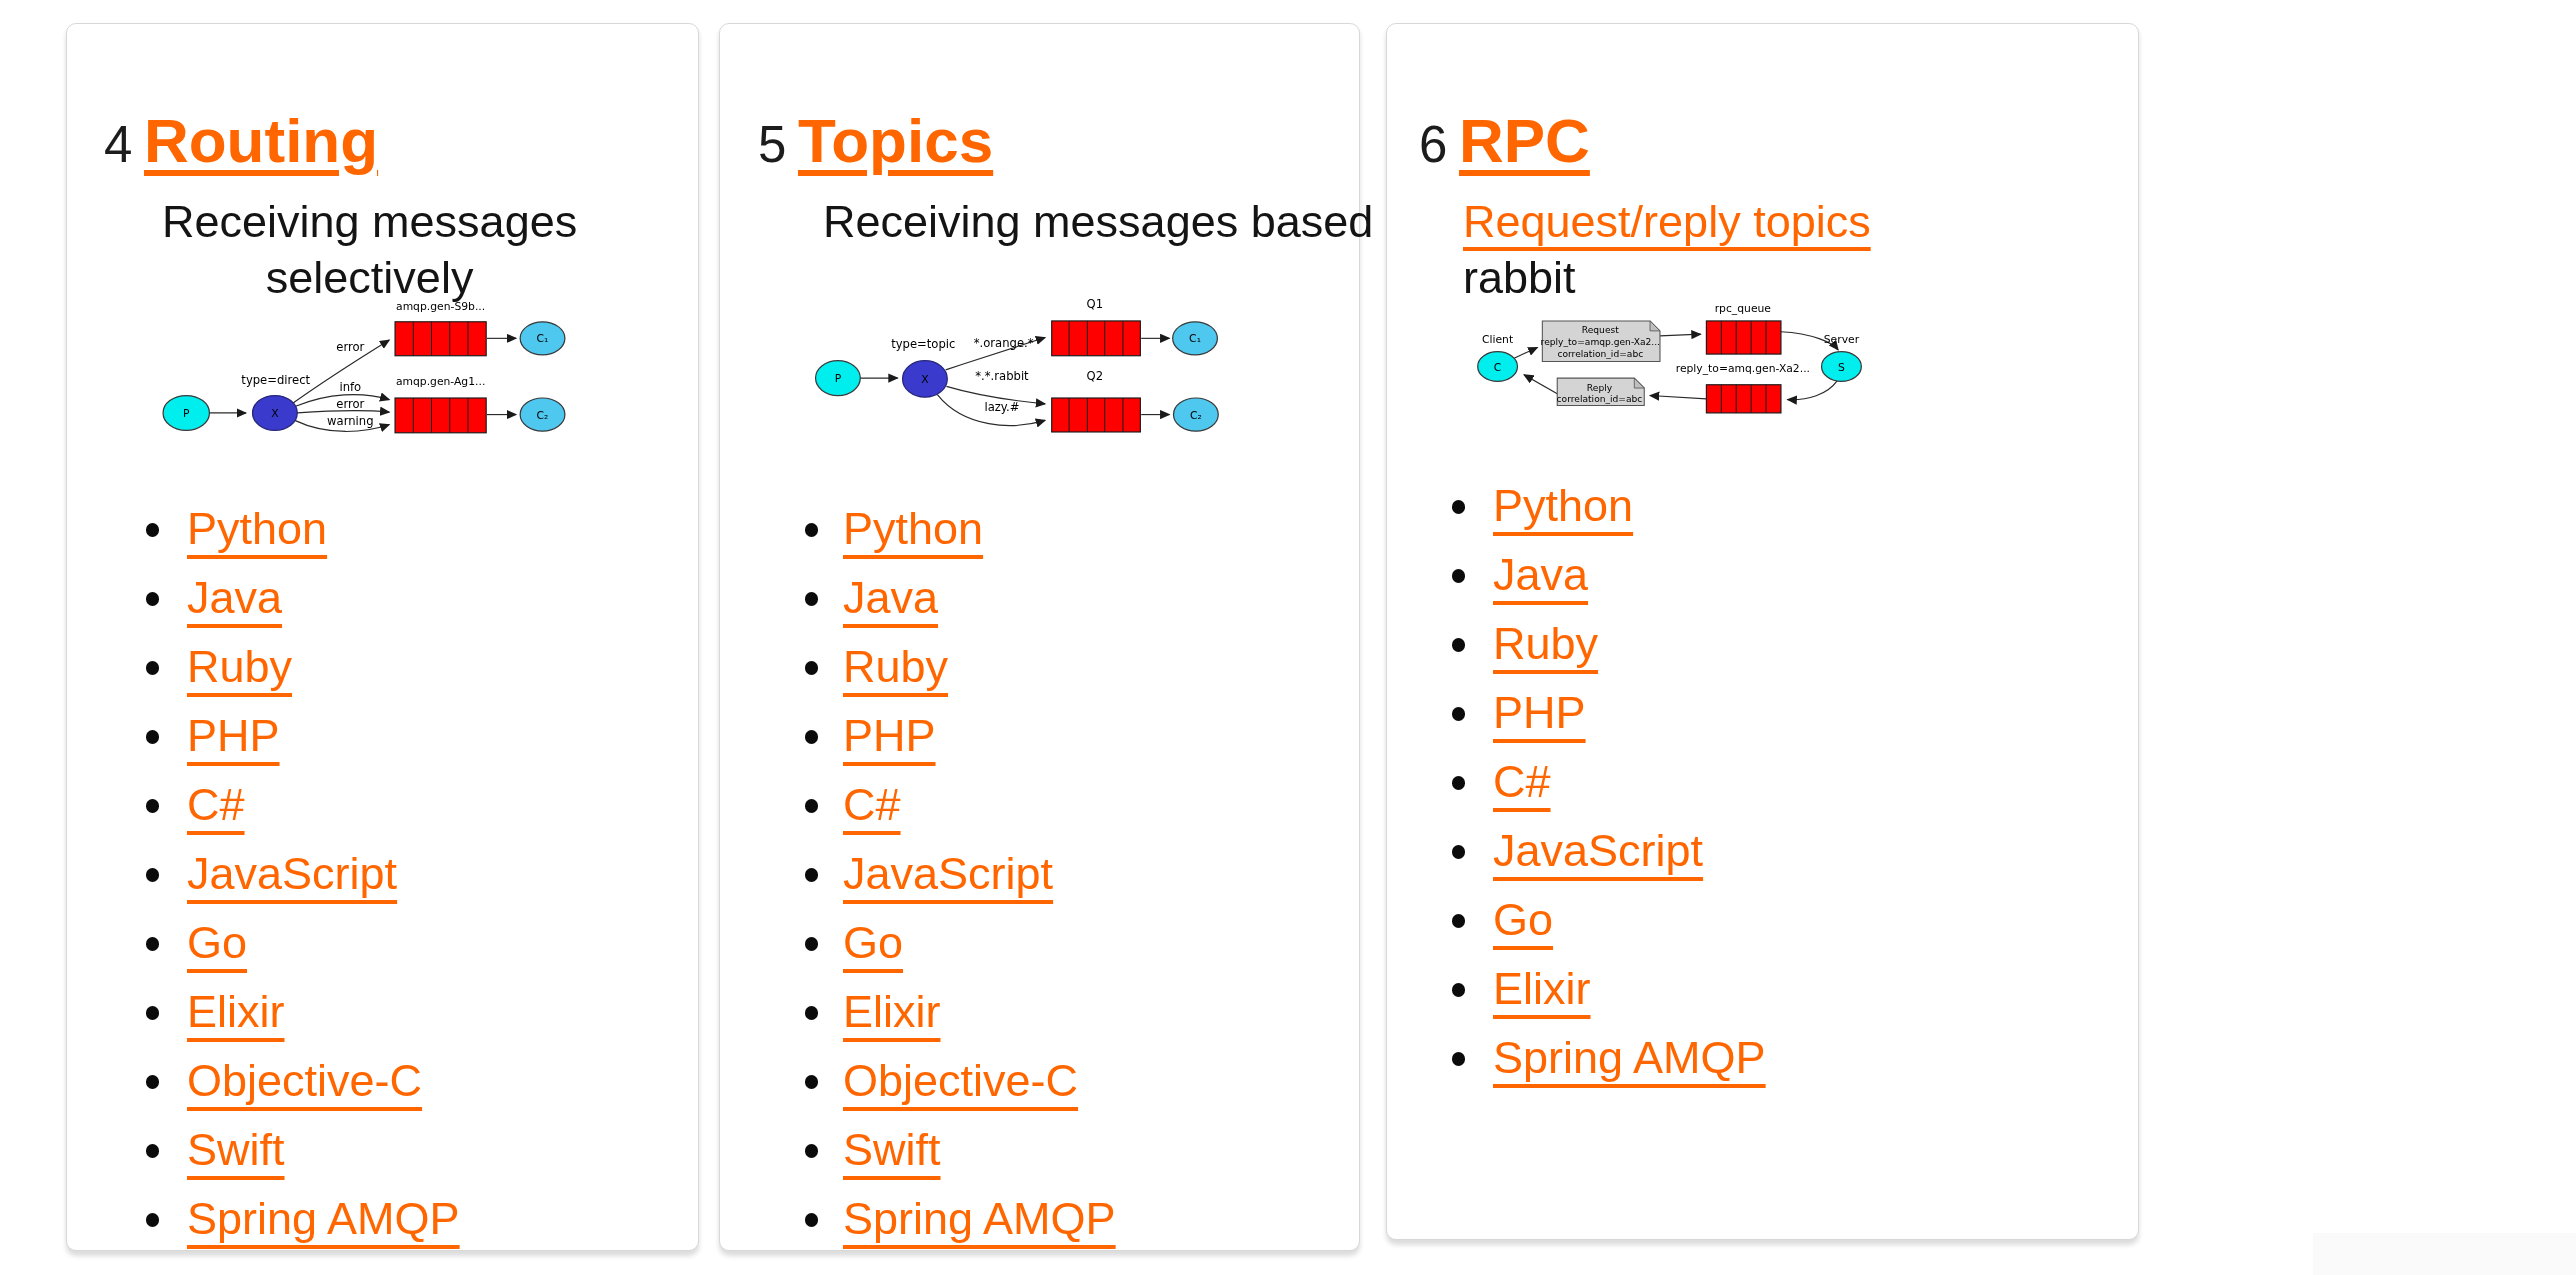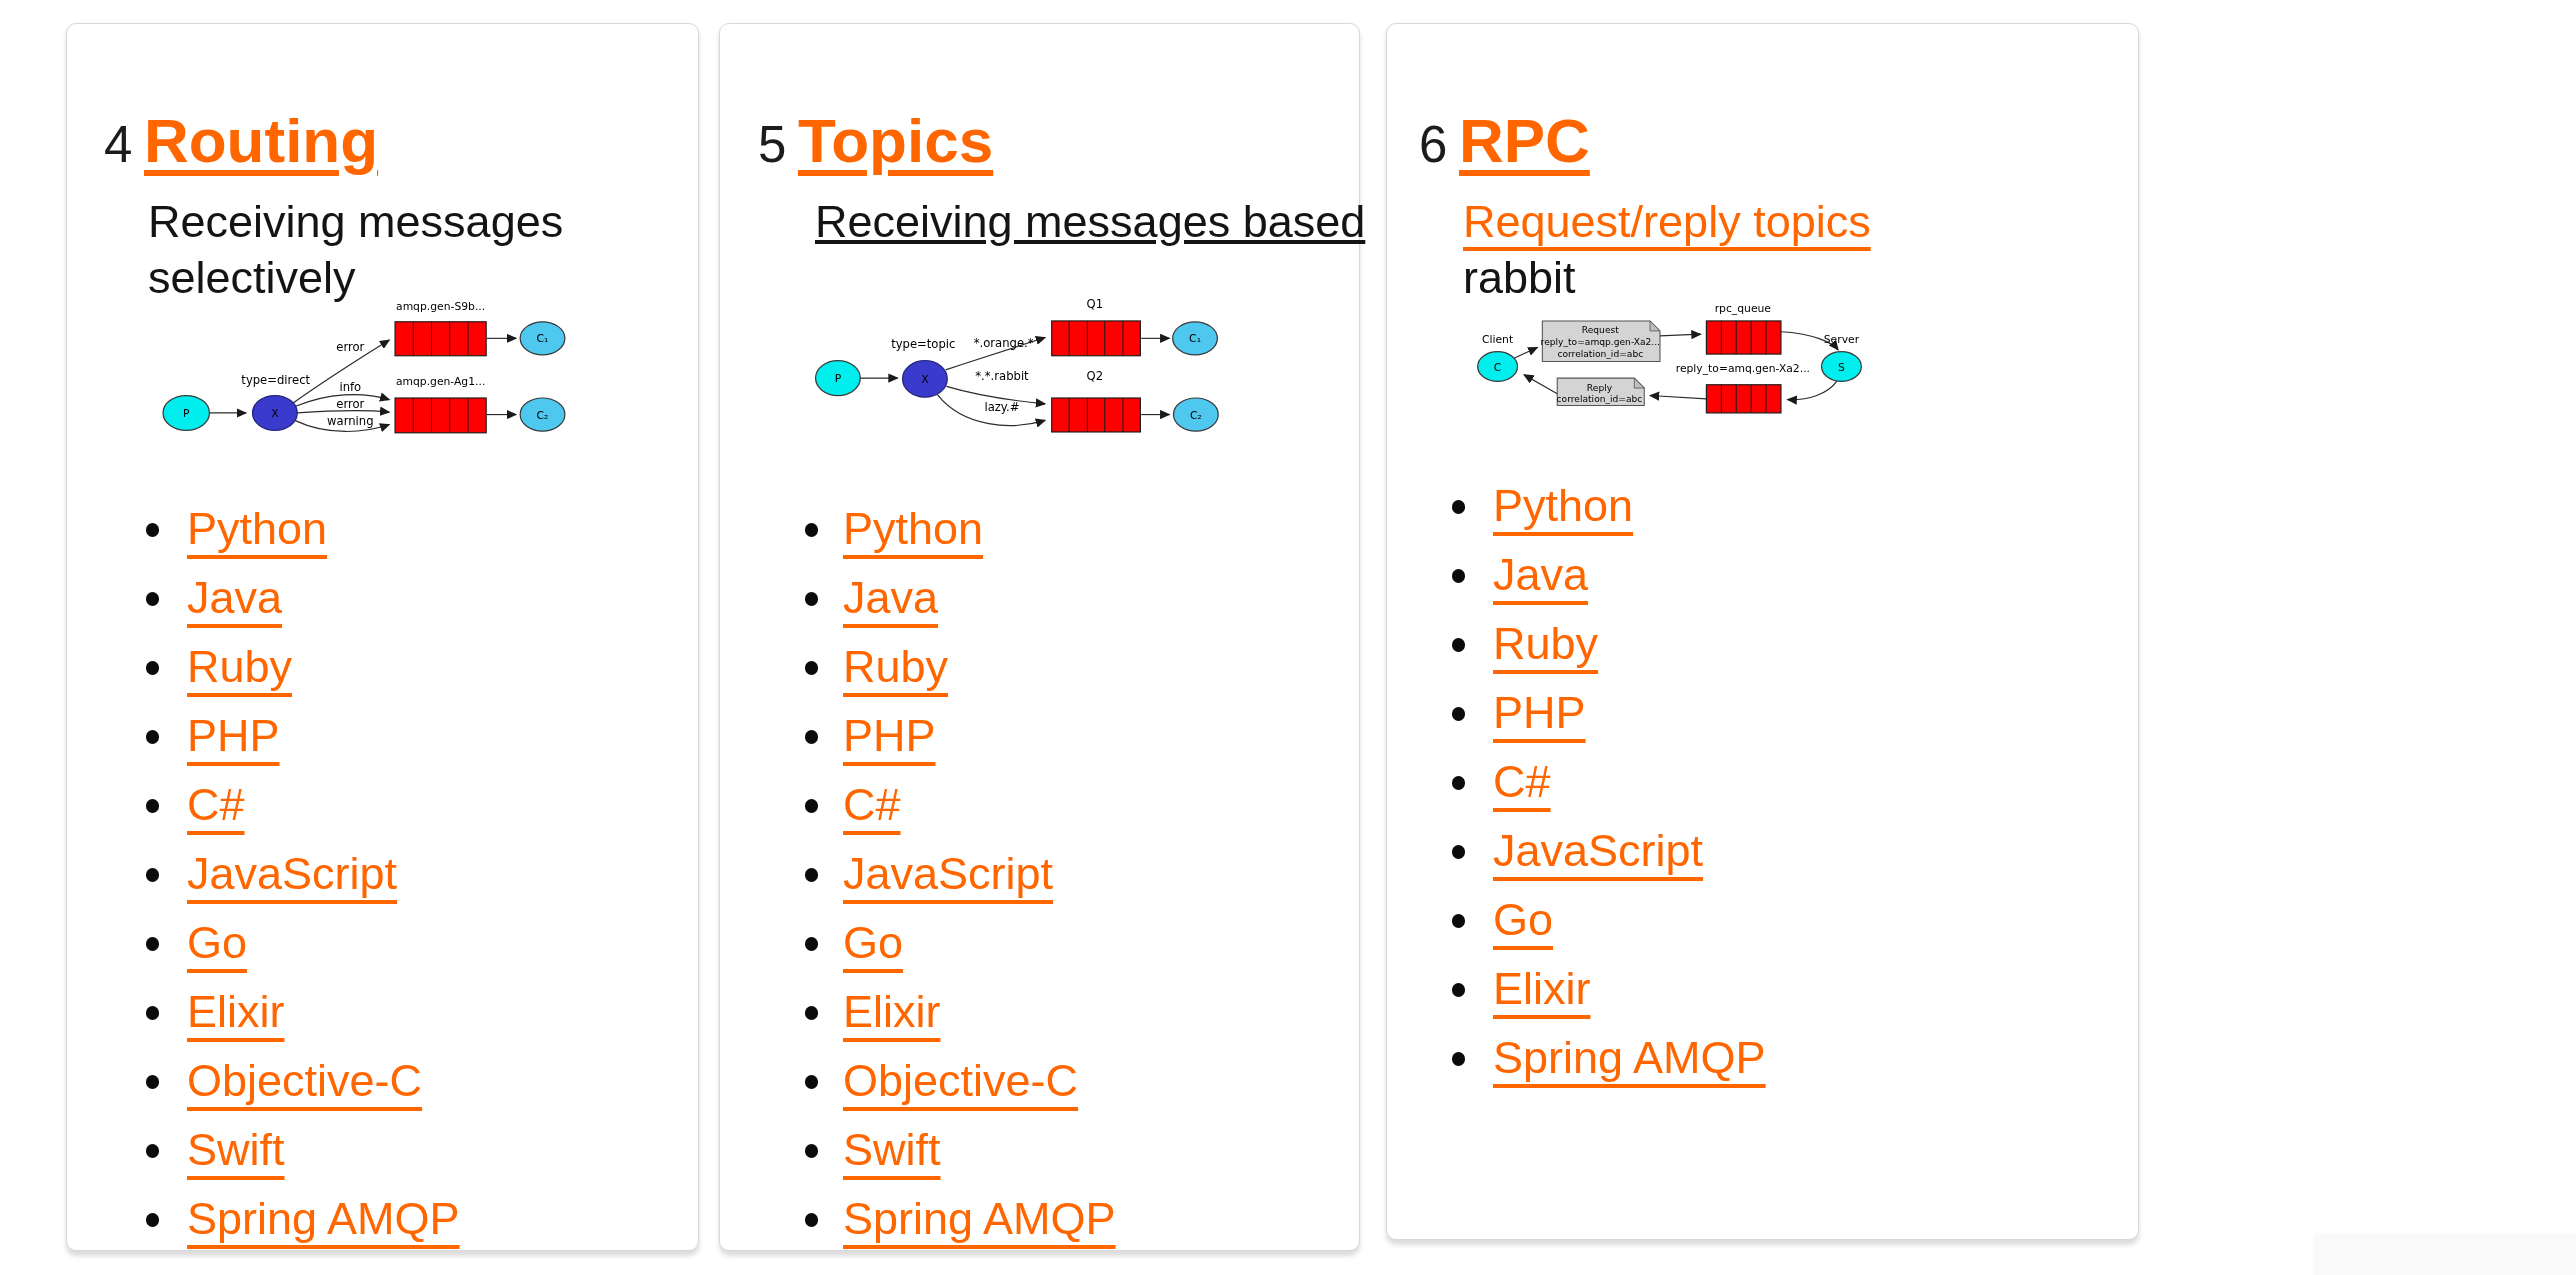--- a/index.html
+++ b/index.html
@@ -32,21 +32,21 @@
     font-size:62px;font-weight:700;color:#ff6600;
     text-decoration:underline;text-decoration-thickness:5.8px;text-underline-offset:7.5px;
     cursor:pointer;
   }
 
   .desc{
     position:absolute;top:170px;margin:0;
     font-size:45px;line-height:56px;color:#141414;font-weight:400;
     white-space:nowrap;
   }
-  .c1 .desc{left:81px;} .c2 .desc{left:95px;text-decoration:underline;} .c3 .desc{left:76px;}
+  .c1 .desc{left:95px;text-align:center;} .c2 .desc{left:103px;} .c3 .desc{left:76px;}
   .desc a{
     color:#ff6600;
     text-decoration:underline;text-decoration-thickness:4.1px;text-underline-offset:10px;
     cursor:pointer;
   }
 
   .diagram{position:absolute;top:258px;}
   .c1 .diagram{left:91px;} .c2 .diagram{left:93px;} .c3 .diagram{left:84px;}
 
   ul.langs{

